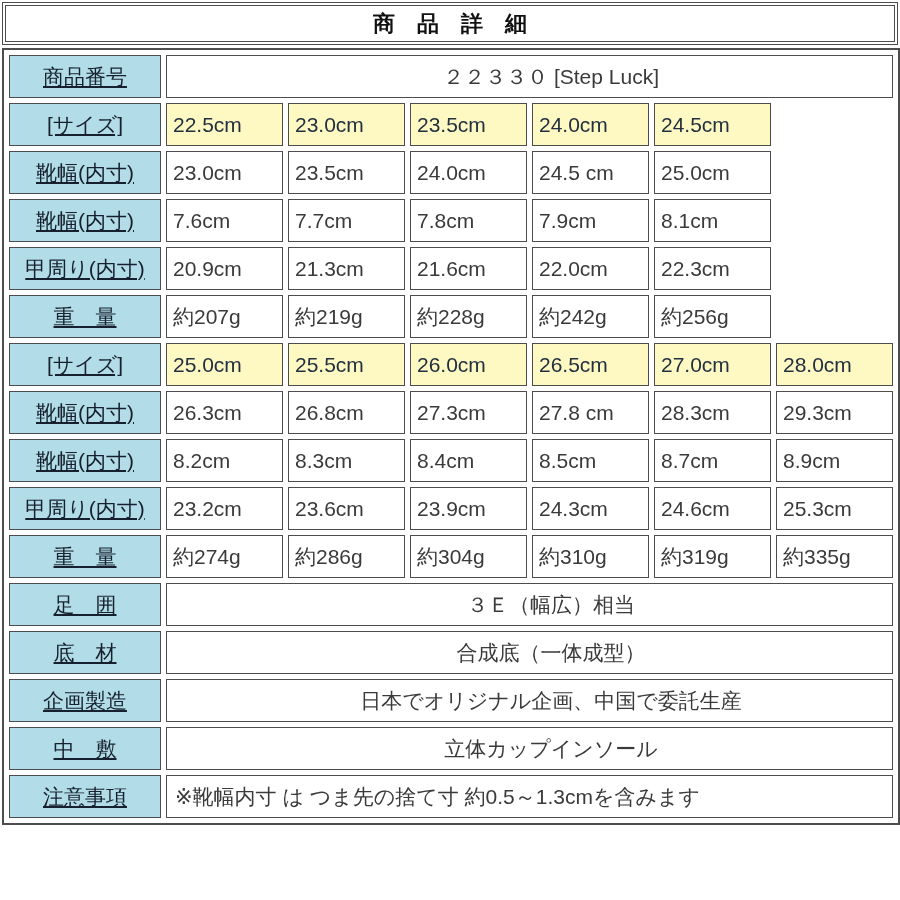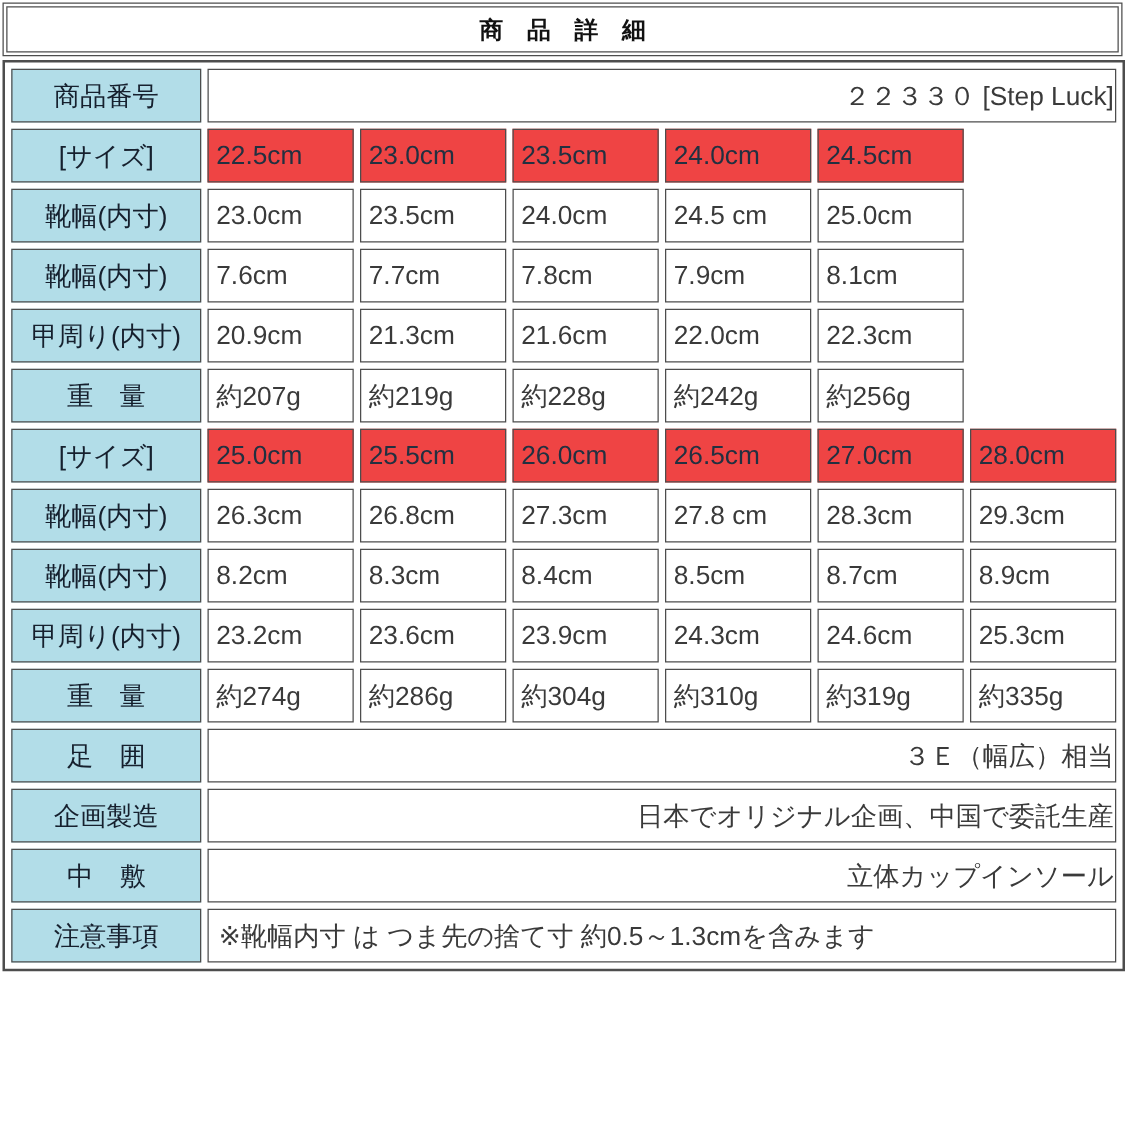--- a/index.html
+++ b/index.html
@@ -20,55 +20,56 @@
   
   table.title-tbl {
     border: 1px solid #4d4d4d;
     border-spacing: 2px;
     margin-bottom: 3px;
   }
   table.title-tbl td {
     border: 1px solid #4d4d4d;
     height: 33px;
     text-align: center;
-    font-size: 19px;
+    font-size: 22px;
     font-weight: bold;
     color: #111111;
     background: #ffffff;
   }
   
   table.main-tbl {
     border: 2px solid #4d4d4d;
     border-spacing: 5px;
   }
   table.main-tbl td {
     height: 39px;
     font-size: 21px;
     overflow: hidden;
     white-space: nowrap;
   }
   td.lbl {
     border: 1px solid #4d4d4d;
     background: #b2dde8;
     color: #16202e;
     text-align: center;
+    text-decoration: underline;
   }
   td.val {
     border: 1px solid #4d4d4d;
     background: #ffffff;
     color: #3a3a3a;
     text-align: left;
     padding-left: 6px;
   }
-  td.val.hl { background: #ef4444; color: #223040; }
+  td.val.hl { background: #fef9c3; color: #223040; }
   td.span-val {
     border: 1px solid #4d4d4d;
     background: #ffffff;
     color: #3a3a3a;
-    text-align: right;
+    text-align: center;
     padding-left: 44px;
   }
   td.span-val.left { text-align: left; padding-left: 8px; }
   td.empty { border: none; background: transparent; }
 </style>
 </head>
 <body>
 
 <div class="wrap">
 
@@ -187,20 +188,24 @@
       <td class="val">約310g</td>
       <td class="val">約319g</td>
       <td class="val">約335g</td>
     </tr>
 
     <tr>
       <td class="lbl">足　囲</td>
       <td class="span-val" colspan="6">３Ｅ（幅広）相当</td>
     </tr>
     <tr>
+      <td class="lbl">底　材</td>
+      <td class="span-val" colspan="6">合成底（一体成型）</td>
+    </tr>
+    <tr>
       <td class="lbl">企画製造</td>
       <td class="span-val" colspan="6">日本でオリジナル企画、中国で委託生産</td>
     </tr>
     <tr>
       <td class="lbl">中　敷</td>
       <td class="span-val" colspan="6">立体カップインソール</td>
     </tr>
     <tr>
       <td class="lbl">注意事項</td>
       <td class="span-val left" colspan="6">※靴幅内寸 は つま先の捨て寸 約0.5～1.3cmを含みます</td>

